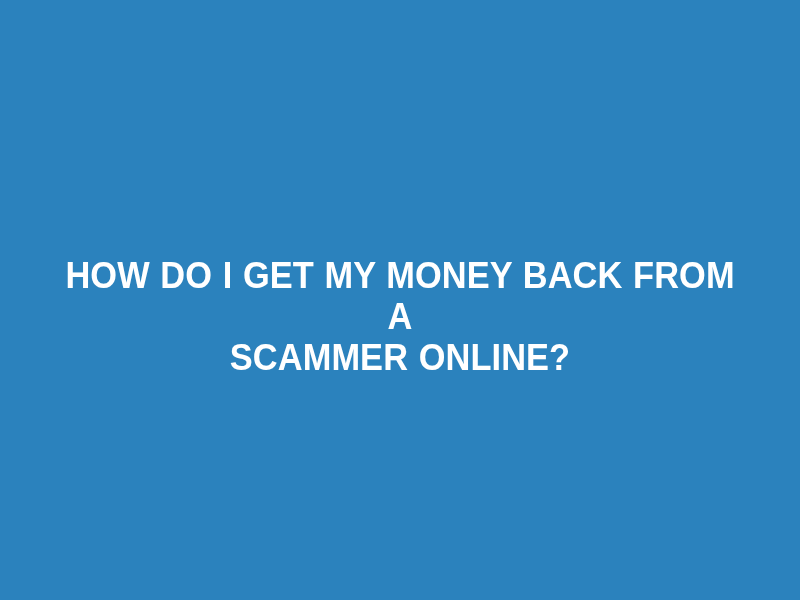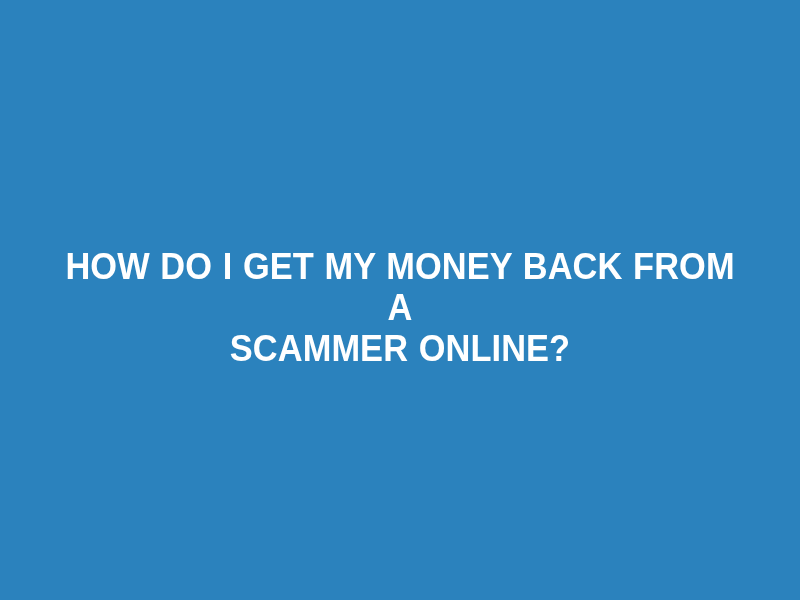--- a/index.html
+++ b/index.html
@@ -24,21 +24,21 @@
     background-color: #2b82bd;
     display: flex;
     align-items: center;
     justify-content: center;
   }
 
   .title-block {
     position: absolute;
     left: 0;
     right: 0;
-    top: 246px;
+    top: 255px;
     padding: 0 40px;
     box-sizing: border-box;
     text-align: center;
   }
 
   .headline {
     margin: 0;
     color: #ffffff;
     font-family: "Liberation Sans", "DejaVu Sans", sans-serif;
     font-weight: 700;

